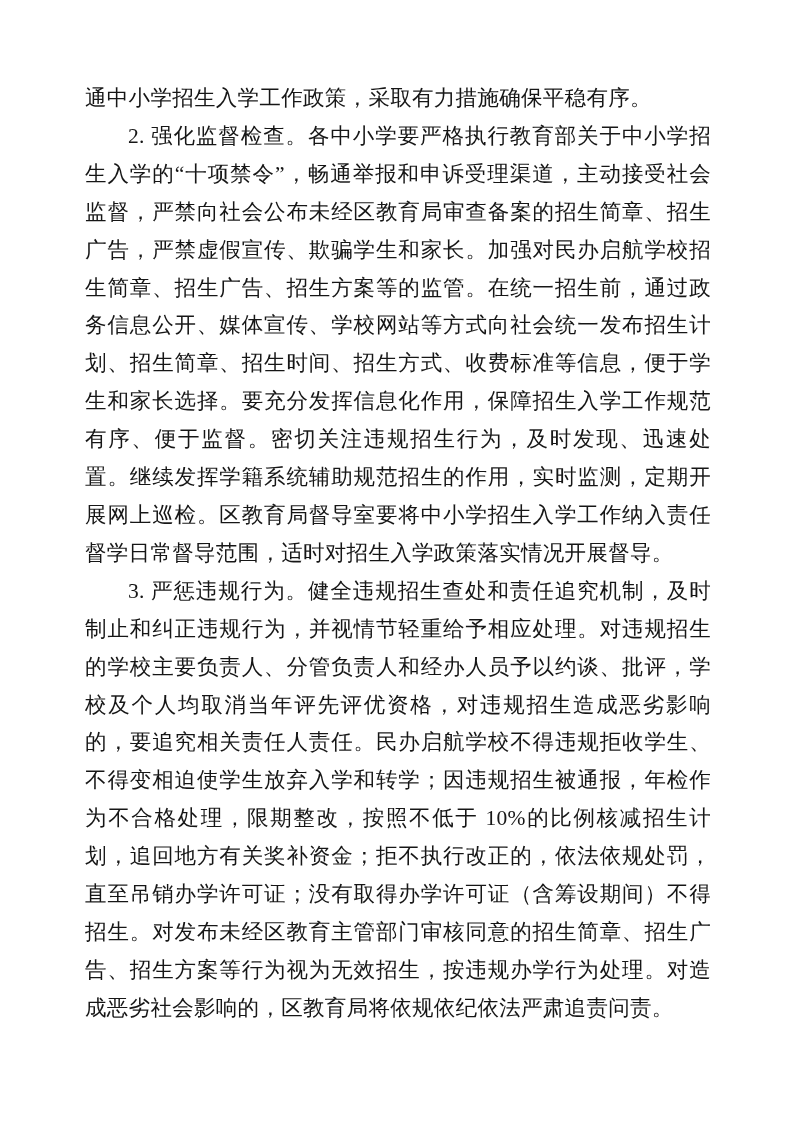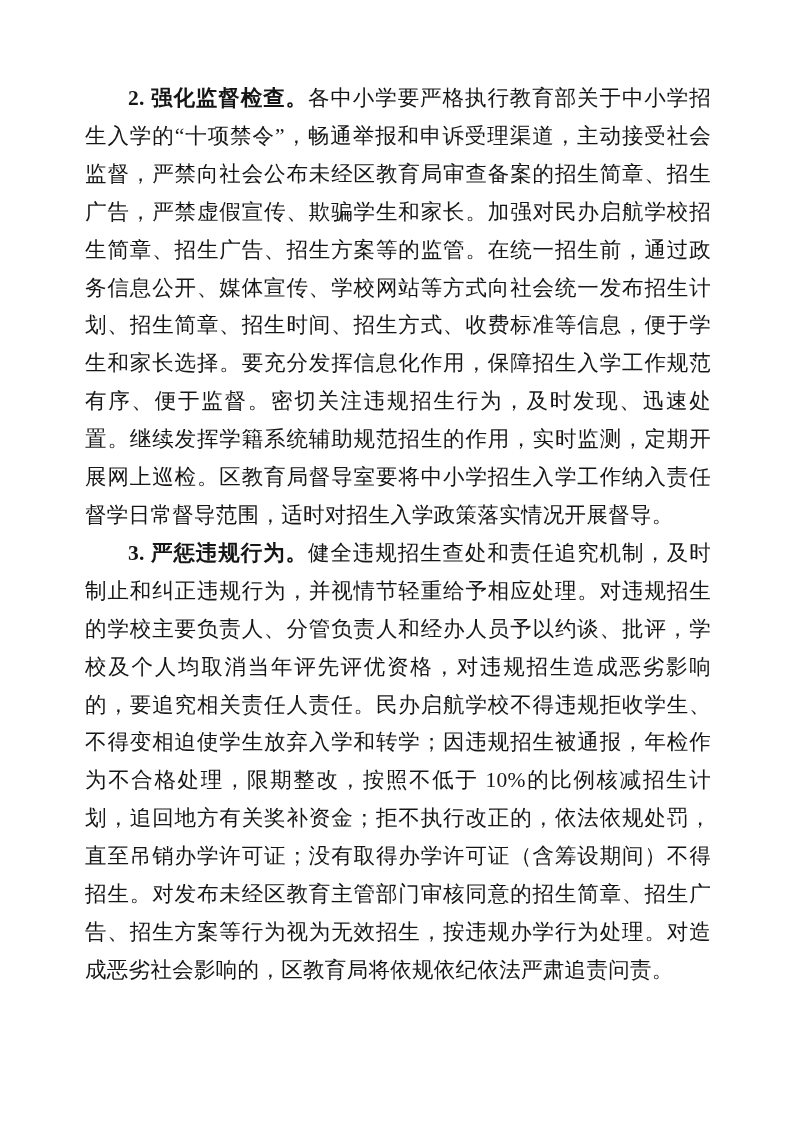--- a/index.html
+++ b/index.html
@@ -25,22 +25,23 @@
     color: #161616;
     text-align: justify;
     text-justify: inter-ideograph;
     letter-spacing: 0.3px;
     word-break: break-all;
   }
   .para.indent {
     text-indent: 2em;
   }
   .run-bold {
-    font-weight: bold;
+    font-weight: normal;
   }
 </style>
 </head>
 <body>
 
 <div class="page">
+  <p class="para"><span>通中小学招生入学工作政策，采取有力措施确保平稳有序。</span></p>
   <p class="para indent"><span class="run-bold">2. 强化监督检查。</span><span>各中小学要严格执行教育部关于中小学招生入学的“十项禁令”，畅通举报和申诉受理渠道，主动接受社会监督，严禁向社会公布未经区教育局审查备案的招生简章、招生广告，严禁虚假宣传、欺骗学生和家长。加强对民办启航学校招生简章、招生广告、招生方案等的监管。在统一招生前，通过政务信息公开、媒体宣传、学校网站等方式向社会统一发布招生计划、招生简章、招生时间、招生方式、收费标准等信息，便于学生和家长选择。要充分发挥信息化作用，保障招生入学工作规范有序、便于监督。密切关注违规招生行为，及时发现、迅速处置。继续发挥学籍系统辅助规范招生的作用，实时监测，定期开展网上巡检。区教育局督导室要将中小学招生入学工作纳入责任督学日常督导范围，适时对招生入学政策落实情况开展督导。</span></p>
   <p class="para indent"><span class="run-bold">3. 严惩违规行为。</span><span>健全违规招生查处和责任追究机制，及时制止和纠正违规行为，并视情节轻重给予相应处理。对违规招生的学校主要负责人、分管负责人和经办人员予以约谈、批评，学校及个人均取消当年评先评优资格，对违规招生造成恶劣影响的，要追究相关责任人责任。民办启航学校不得违规拒收学生、不得变相迫使学生放弃入学和转学；因违规招生被通报，年检作为不合格处理，限期整改，按照不低于 10%的比例核减招生计划，追回地方有关奖补资金；拒不执行改正的，依法依规处罚，直至吊销办学许可证；没有取得办学许可证（含筹设期间）不得招生。对发布未经区教育主管部门审核同意的招生简章、招生广告、招生方案等行为视为无效招生，按违规办学行为处理。对造成恶劣社会影响的，区教育局将依规依纪依法严肃追责问责。</span></p>
 </div>
 
 </body></html>

